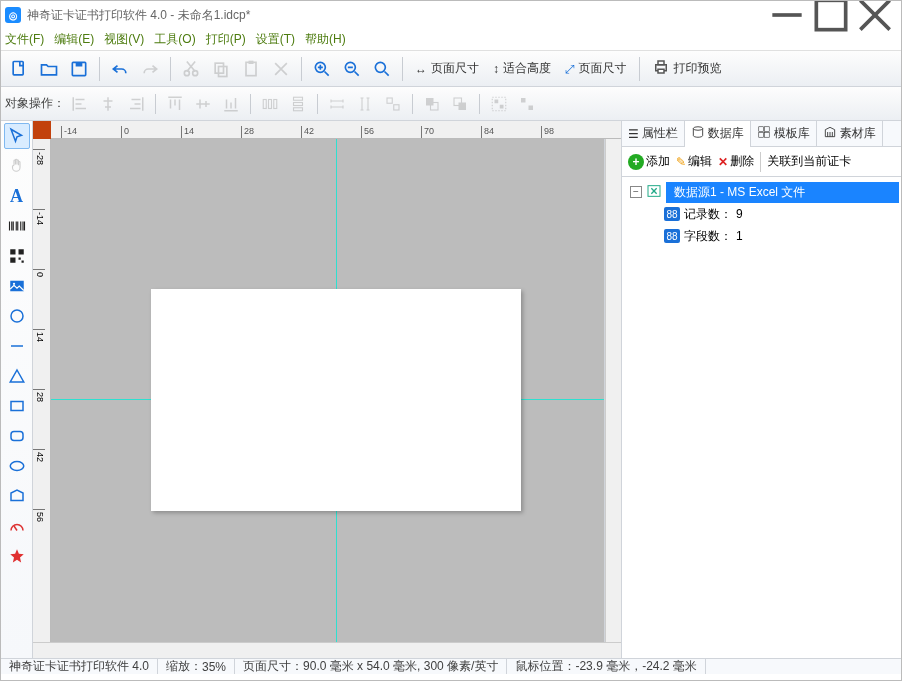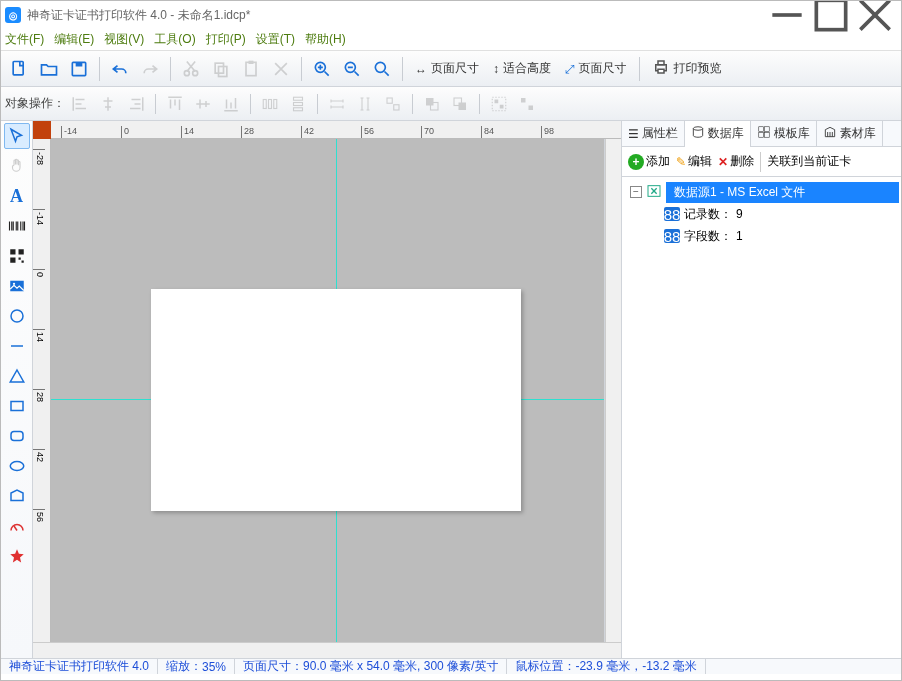--- a/index.html
+++ b/index.html
@@ -40,22 +40,22 @@
 
   .rightpanel { width:280px; display:flex; flex-direction:column; border-left:1px solid #d0d4da; }
   .rtabs { height:26px; display:flex; align-items:center; border-bottom:1px solid #d0d4da; background:#f7f9fc; }
   .rtab { height:26px; padding:0 6px; display:flex; align-items:center; gap:3px; border-right:1px solid #d0d4da; color:#333; }
   .rtab.active { background:#fff; font-weight:500; }
   .ractions { height:30px; display:flex; align-items:center; gap:6px; padding:0 6px; border-bottom:1px solid #d0d4da; }
   .ractions .ab { display:flex; align-items:center; gap:2px; }
   .tree { flex:1; padding:4px 2px; }
   .trow { display:flex; align-items:center; height:22px; gap:4px; padding-left:6px; }
   .trow .exp { width:12px; height:12px; border:1px solid #888; display:flex; align-items:center; justify-content:center; font-size:10px; line-height:1; color:#555; background:#fff; }
-  .badge { width:16px; height:14px; background:#1a70d8; color:#fff; font-size:15px; display:flex; align-items:center; justify-content:center; border-radius:2px;}
-  .statusbar { height:16px; border-top:1px solid #d0d4da; display:flex; align-items:flex-start; font-size:12px; color:#1d4ed8; background:#f7f9fc; }
+  .badge { width:16px; height:14px; background:#1a70d8; color:#fff; font-size:10px; display:flex; align-items:center; justify-content:center; border-radius:2px;}
+  .statusbar { height:16px; border-top:1px solid #d0d4da; display:flex; align-items:flex-start; font-size:12px; color:#404040; background:#f7f9fc; }
   .statusbar .cell { padding:0 8px; border-right:1px solid #d0d4da; height:100%; display:flex; align-items:center; }
 </style>
 </head>
 <body>
 
 <div class="titlebar">
   <div class="app-icon">◎</div>
   <span>神奇证卡证书打印软件 4.0 - 未命名1.idcp*</span>
   <div class="spacer"></div>
   <div class="win-btn">
@@ -469,15 +469,15 @@
   <div class="cell">
     <span>缩放：</span>
     <span>35%</span>
   </div>
   <div class="cell">
     <span>页面尺寸：</span>
     <span>90.0 毫米 x 54.0 毫米, 300 像素/英寸</span>
   </div>
   <div class="cell">
     <span>鼠标位置：</span>
-    <span>-23.9 毫米，-13.2 毫米</span>
+    <span>-23.9 毫米，-24.2 毫米</span>
   </div>
 </div>
 
 </body></html>

